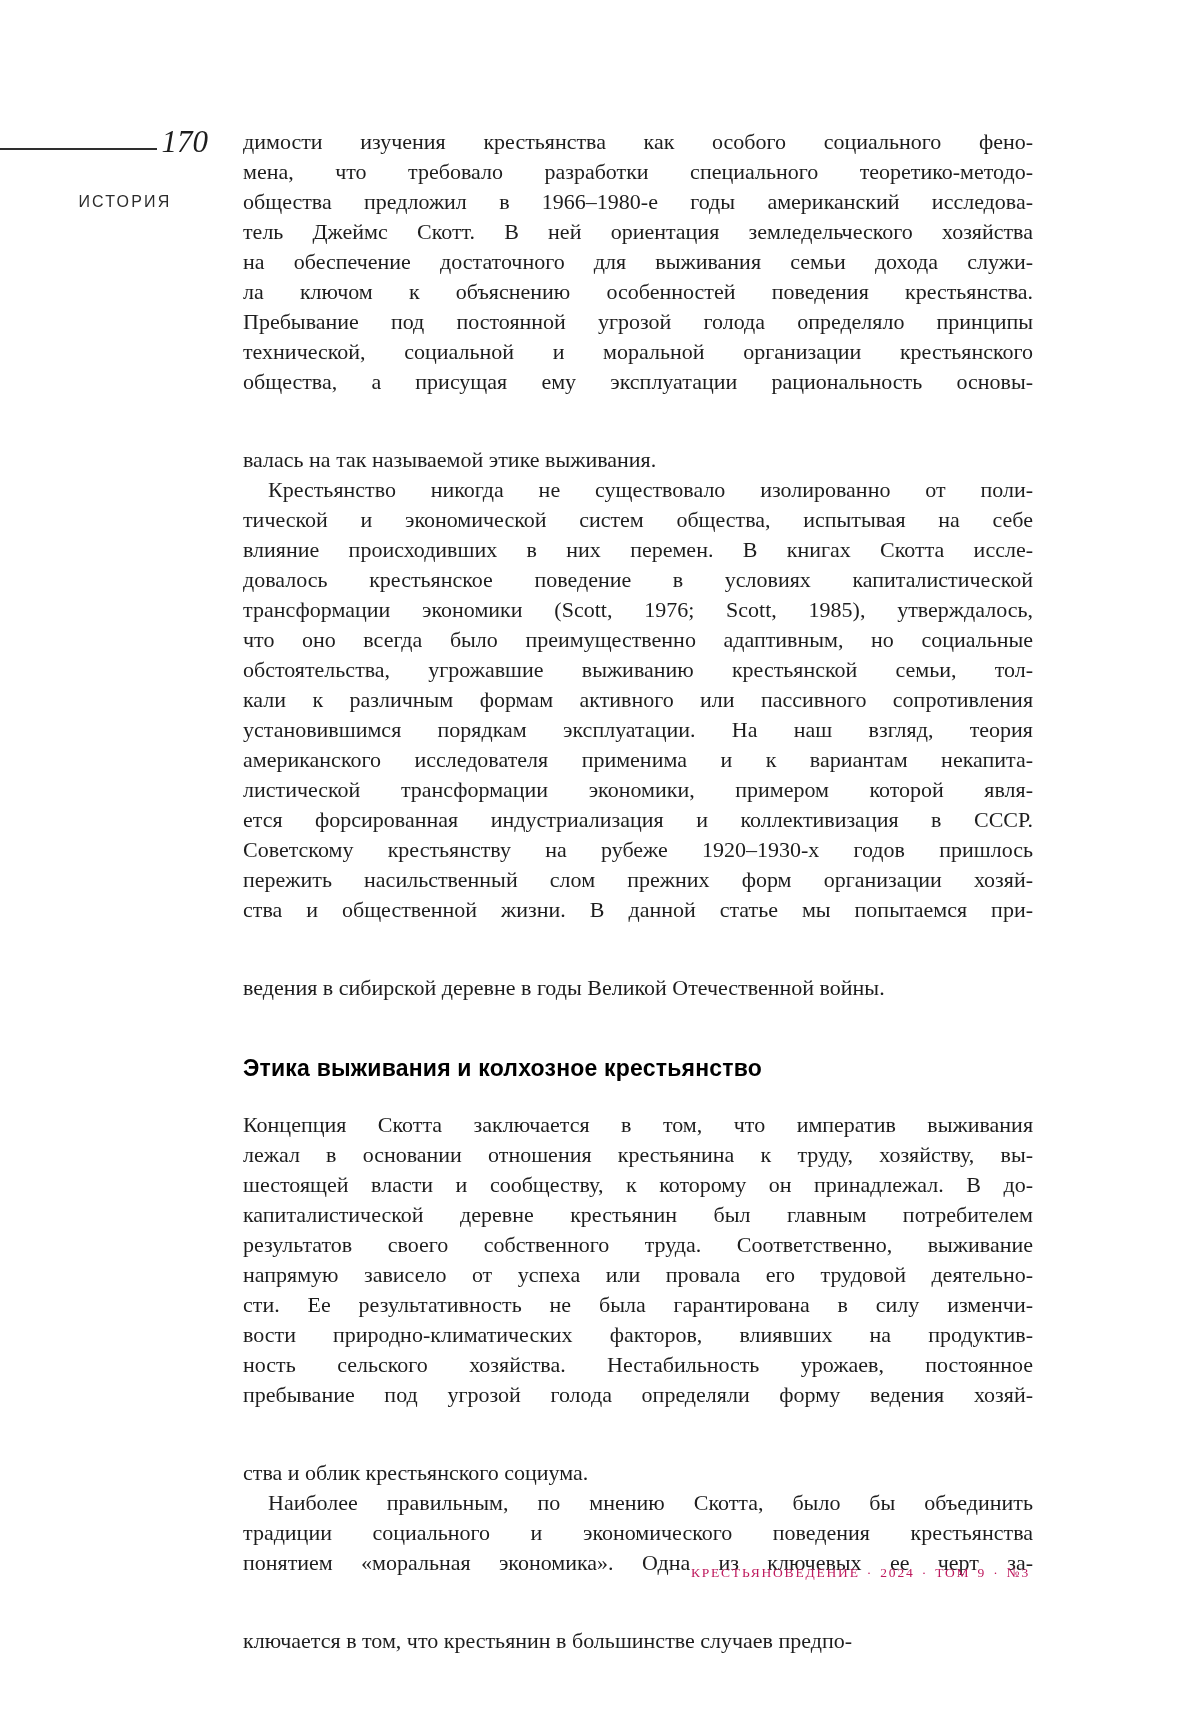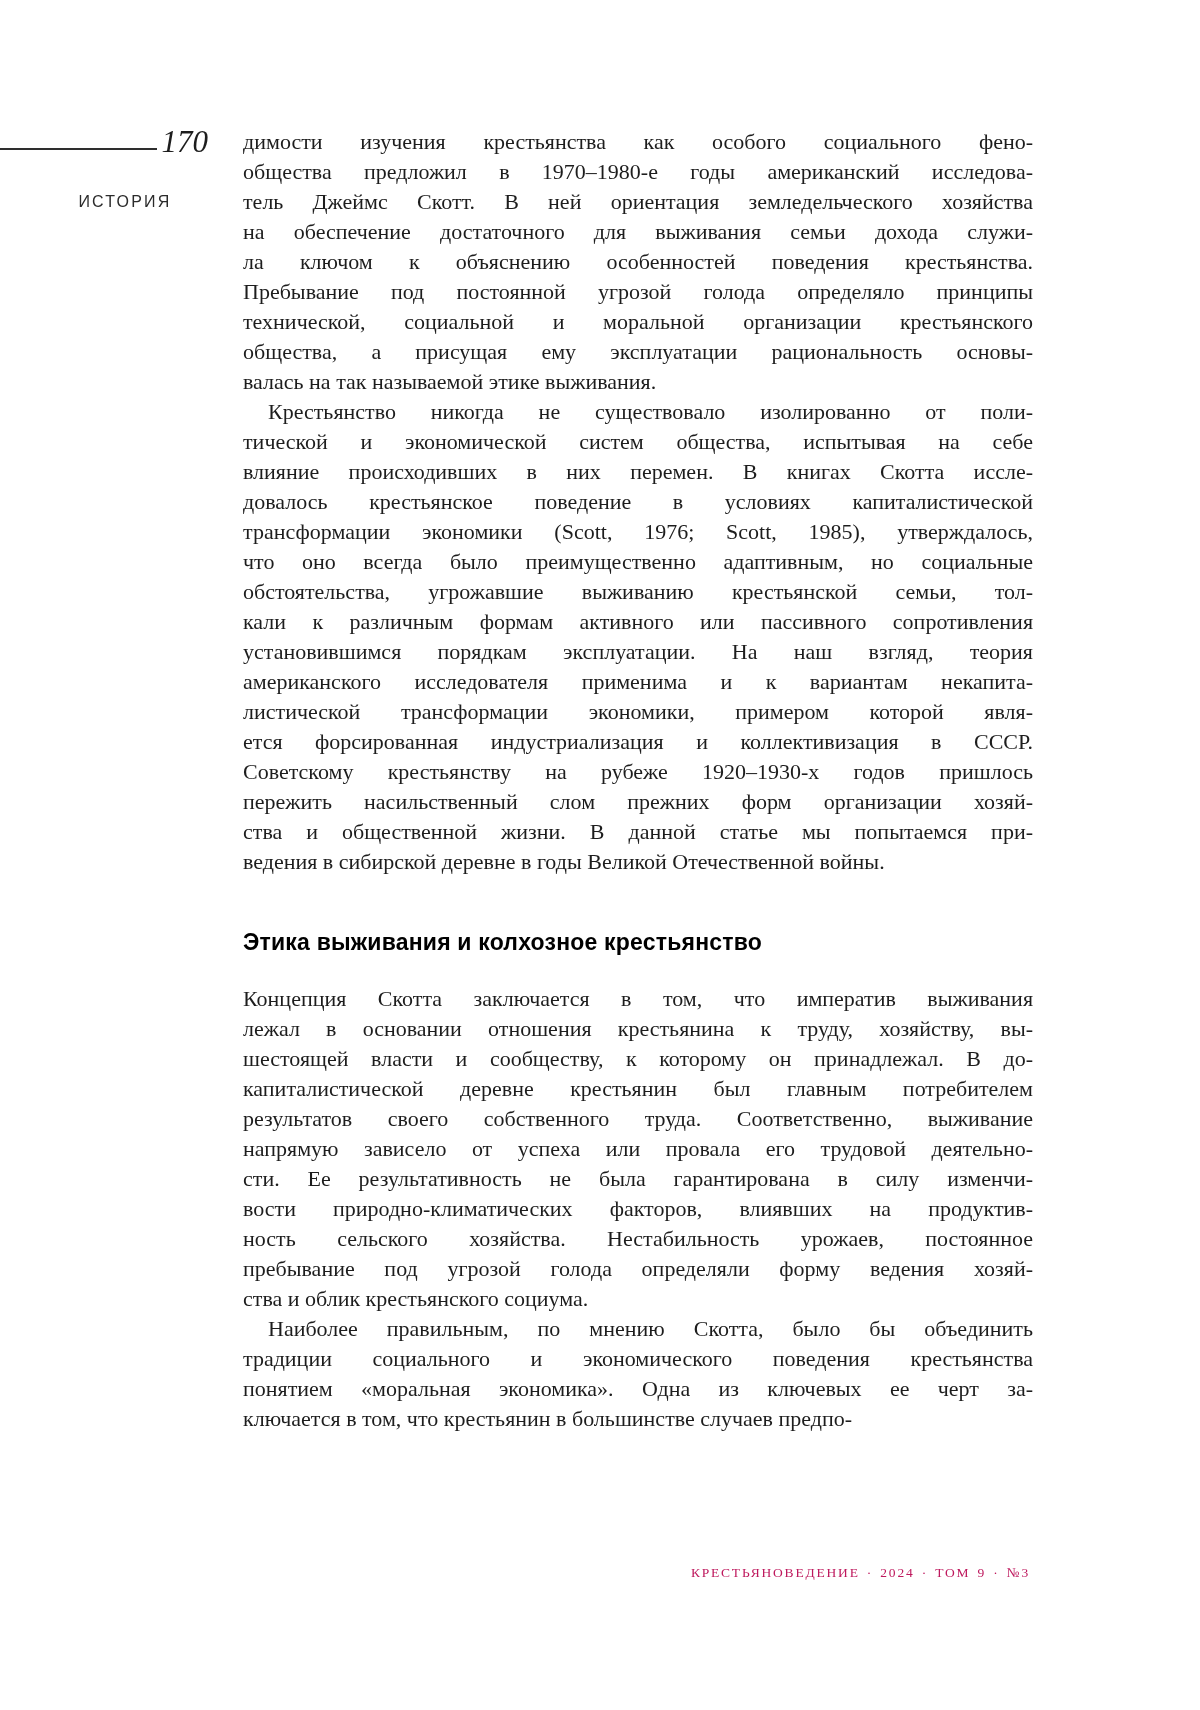--- a/index.html
+++ b/index.html
@@ -60,21 +60,21 @@
     line-height: 30px;
     color: #1d1d1d;
   }
   .paragraph { margin: 0; padding: 0; }
   .line {
     text-align: justify;
     text-align-last: justify;
     text-justify: inter-word;
     white-space: normal;
   }
-  .line.last { text-align-last: left; }
+  .line.last { text-align-last: left; margin-top: 48px; }
   .line.first-indent { text-indent: 25px; }
 
   .heading {
     margin: 49px 0 26px 0;
     font-family: "Liberation Sans", sans-serif;
     font-weight: bold;
     font-size: 23px;
     line-height: 32px;
     color: #000000;
     letter-spacing: 0.2px;
@@ -101,21 +101,22 @@
 
   <div class="header-rule"></div>
 
   <div class="page-number">170</div>
 
   <div class="section-label">ИСТОРИЯ</div>
 
   <div class="content">
       <div class="paragraph">
         <div class="line">димости изучения крестьянства как особого социального фено-</div>
-        <div class="line">общества предложил в 1970–1980-е годы американский исследова-</div>
+        <div class="line">мена, что требовало разработки специального теоретико-методо-</div>
+        <div class="line">общества предложил в 1966–1980-е годы американский исследова-</div>
         <div class="line">тель Джеймс Скотт. В ней ориентация земледельческого хозяйства</div>
         <div class="line">на обеспечение достаточного для выживания семьи дохода служи-</div>
         <div class="line">ла ключом к объяснению особенностей поведения крестьянства.</div>
         <div class="line">Пребывание под постоянной угрозой голода определяло принципы</div>
         <div class="line">технической, социальной и моральной организации крестьянского</div>
         <div class="line">общества, а присущая ему эксплуатации рациональность основы-</div>
         <div class="line last">валась на так называемой этике выживания.</div>
       </div>
       <div class="paragraph">
         <div class="line first-indent">Крестьянство никогда не существовало изолированно от поли-</div>

